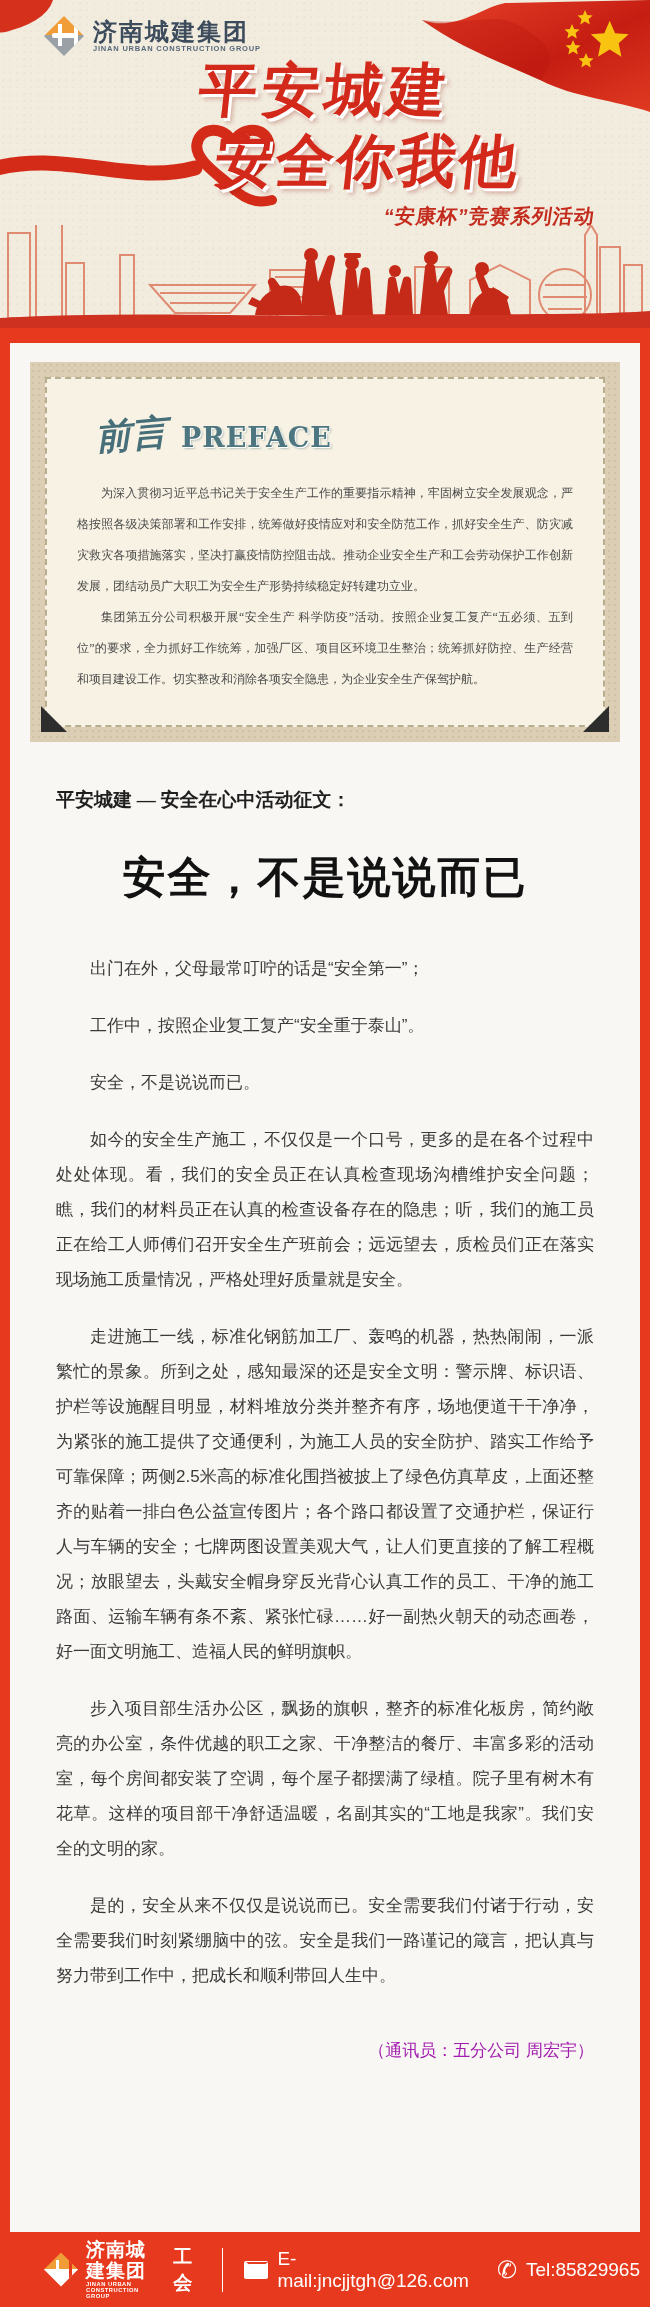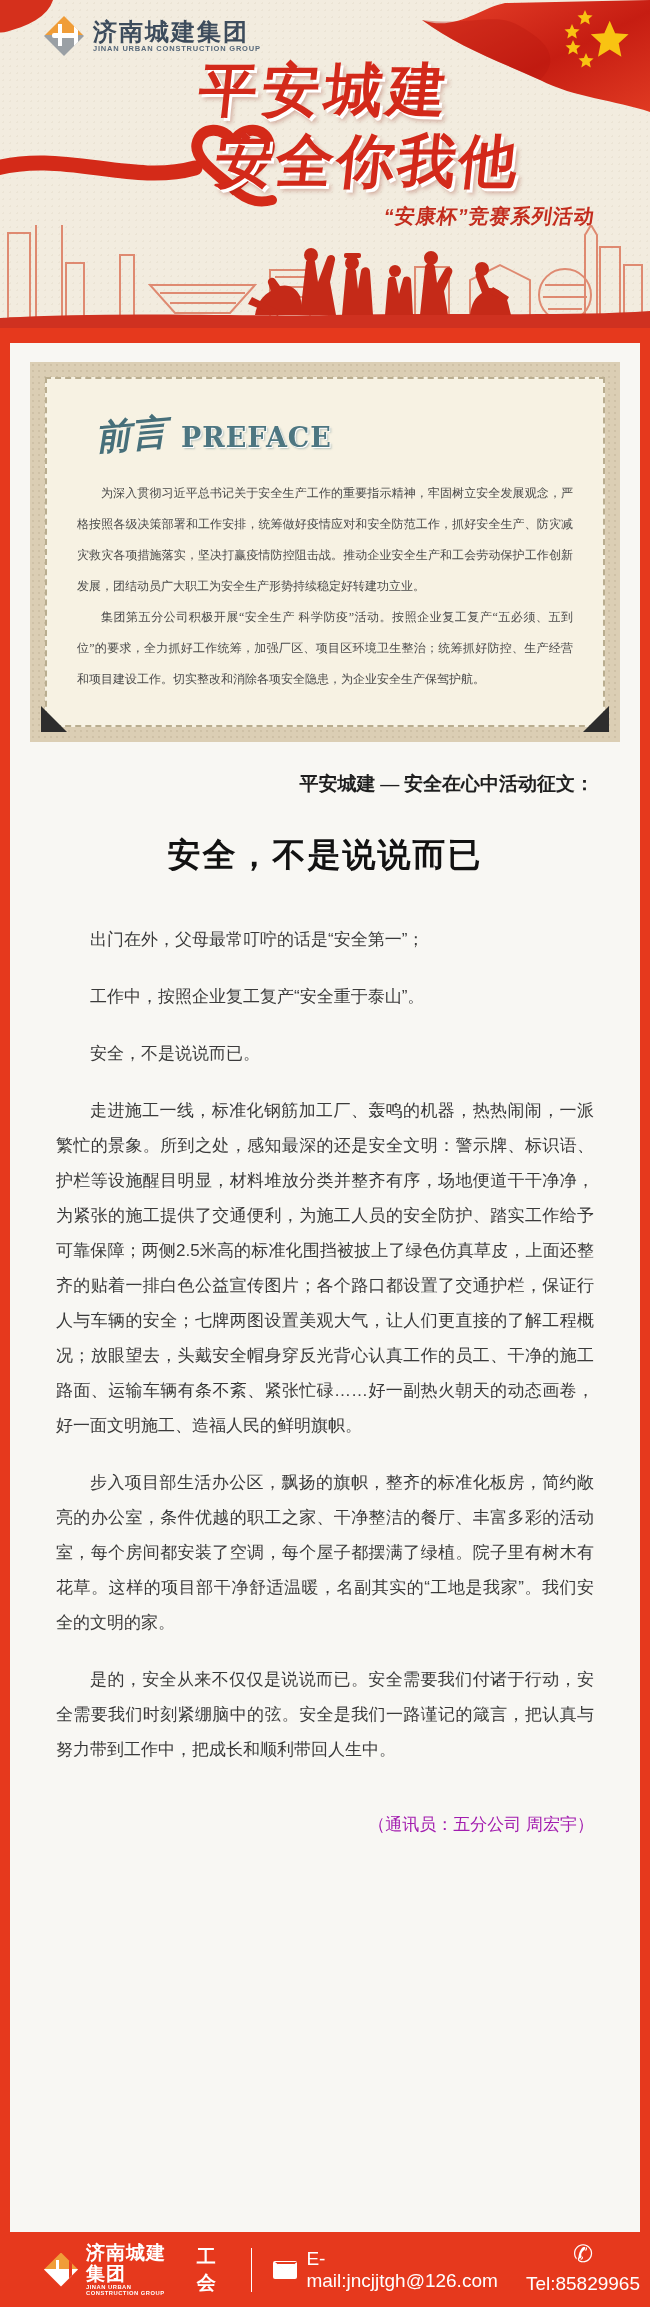--- a/index.html
+++ b/index.html
@@ -46,44 +46,44 @@
   .pc.br{right:-6px;bottom:-7px;border-bottom:26px solid #2d2d2d;border-left:26px solid transparent;}
   .preface-title-row{display:flex;align-items:baseline;gap:14px;margin:6px 0 18px 18px;}
   .preface-cn{font-family:"DejaVu Serif",serif;font-style:italic;font-weight:bold;font-size:36px;
     color:#466f7a;transform:rotate(-5deg);}
   .preface-en{font-family:"DejaVu Serif",serif;font-weight:bold;font-size:27px;color:#4d7681;
     letter-spacing:1px;text-shadow:1px 1px 0 #ffffff,2px 2px 2px rgba(70,110,120,.35);}
   .preface-body p{font-family:"Liberation Serif",serif;font-size:12px;line-height:31px;
     color:#4a4a4a;text-indent:2em;text-align:justify;margin:0;}
 
   
-  .tagline{margin:29px 46px 0;font-family:"Liberation Serif",serif;font-weight:bold;
-    font-size:19px;color:#1f1f1f;text-align:right;}
+  .tagline{margin:45px 46px 0;font-family:"Liberation Serif",serif;font-weight:bold;
+    font-size:19px;color:#1f1f1f;}
   .art-title{margin:36px 0 0;text-align:center;font-family:"Liberation Serif",serif;
-    font-weight:bold;font-size:33px;color:#121212;letter-spacing:2px;}
+    font-weight:bold;font-size:43px;color:#121212;letter-spacing:2px;}
   .byline{margin:26px 0 0;text-align:center;font-family:"Liberation Serif",serif;
     font-size:19px;color:#2a2a2a;letter-spacing:1px;}
   .body-text{margin:44px 46px 0;}
   .body-text p{font-size:17px;line-height:35px;color:#3a3a3a;text-indent:2em;
     text-align:justify;margin:0 0 22px;}
   .signature{margin:46px 46px 0;text-align:right;font-size:17px;color:#a21caf;}
 
   
   .footer{height:75px;display:flex;align-items:center;padding:0 0 0 34px;color:#fff;}
   .f-logo{display:flex;align-items:center;gap:8px;}
   .f-diamond{width:34px;height:34px;clip-path:polygon(50% 0,100% 50%,50% 100%,0 50%);
     background:linear-gradient(#f09d38 0 47%,#ffffff 47% 100%);position:relative;flex:0 0 auto;}
   .f-diamond:before{content:"";position:absolute;left:12px;top:7px;width:10px;height:19px;
     border-left:3px solid #fff;border-right:3px solid #e6391d;}
   .f-texts .cn{font-size:19px;font-weight:bold;letter-spacing:1px;line-height:1.1;}
   .f-texts .en{font-size:5.8px;letter-spacing:.5px;font-weight:bold;}
   .f-union{font-size:19px;font-weight:bold;margin-left:12px;}
   .f-div{width:1px;height:44px;background:#fff;margin:0 22px;}
   .f-item{display:flex;align-items:center;gap:9px;font-size:19px;}
-  .f-item + .f-item{margin-left:26px;flex-direction:column;}
+  .f-item + .f-item{margin-left:26px;}
   .env{width:26px;height:18px;background:#fff;position:relative;border-radius:2px;}
   .env:before{content:"";position:absolute;left:2px;top:1px;border-left:11px solid transparent;
     border-right:11px solid transparent;border-top:9px solid #e6391d;}
   .env:after{content:"";position:absolute;left:4px;top:3px;border-left:9px solid transparent;
     border-right:9px solid transparent;border-top:8px solid #fff;}
   .phone{width:20px;height:20px;position:relative;}
   .phone:before{content:"✆";color:#fff;font-size:24px;line-height:20px;}
 </style>
 </head>
 <body>
@@ -185,20 +185,21 @@
       </div>
     </div>
 
     <div class="tagline">平安城建 — 安全在心中活动征文：</div>
     <h1 class="art-title">安全，不是说说而已</h1>
 
     <div class="body-text">
         <p>出门在外，父母最常叮咛的话是“安全第一”；</p>
         <p>工作中，按照企业复工复产“安全重于泰山”。</p>
         <p>安全，不是说说而已。</p>
+        <p>如今的安全生产施工，不仅仅是一个口号，更多的是在各个过程中处处体现。看，我们的安全员正在认真检查现场沟槽维护安全问题；瞧，我们的材料员正在认真的检查设备存在的隐患；听，我们的施工员正在给工人师傅们召开安全生产班前会；远远望去，质检员们正在落实现场施工质量情况，严格处理好质量就是安全。</p>
         <p>走进施工一线，标准化钢筋加工厂、轰鸣的机器，热热闹闹，一派繁忙的景象。所到之处，感知最深的还是安全文明：警示牌、标识语、护栏等设施醒目明显，材料堆放分类并整齐有序，场地便道干干净净，为紧张的施工提供了交通便利，为施工人员的安全防护、踏实工作给予可靠保障；两侧2.5米高的标准化围挡被披上了绿色仿真草皮，上面还整齐的贴着一排白色公益宣传图片；各个路口都设置了交通护栏，保证行人与车辆的安全；七牌两图设置美观大气，让人们更直接的了解工程概况；放眼望去，头戴安全帽身穿反光背心认真工作的员工、干净的施工路面、运输车辆有条不紊、紧张忙碌……好一副热火朝天的动态画卷，好一面文明施工、造福人民的鲜明旗帜。</p>
         <p>步入项目部生活办公区，飘扬的旗帜，整齐的标准化板房，简约敞亮的办公室，条件优越的职工之家、干净整洁的餐厅、丰富多彩的活动室，每个房间都安装了空调，每个屋子都摆满了绿植。院子里有树木有花草。这样的项目部干净舒适温暖，名副其实的“工地是我家”。我们安全的文明的家。</p>
         <p>是的，安全从来不仅仅是说说而已。安全需要我们付诸于行动，安全需要我们时刻紧绷脑中的弦。安全是我们一路谨记的箴言，把认真与努力带到工作中，把成长和顺利带回人生中。</p>
       </div>
 
     <div class="signature">（通讯员：五分公司  周宏宇）</div>
   </div>
 
   <div class="footer">
     <div class="f-logo">

